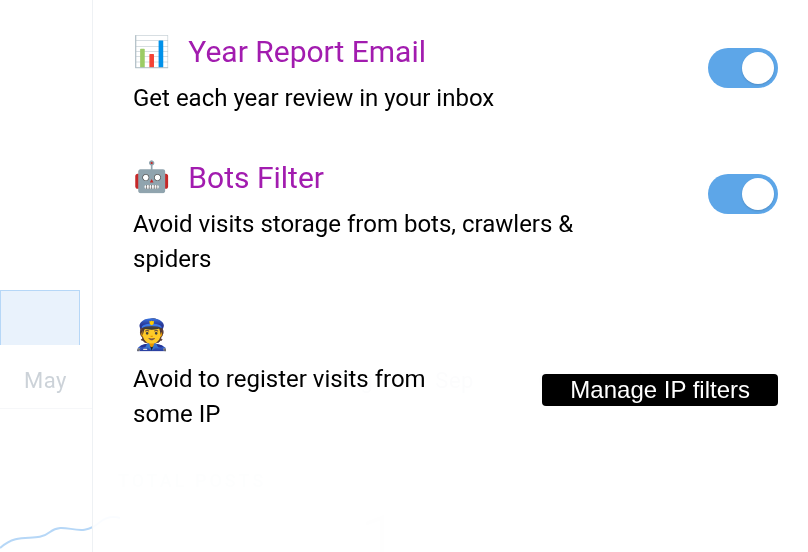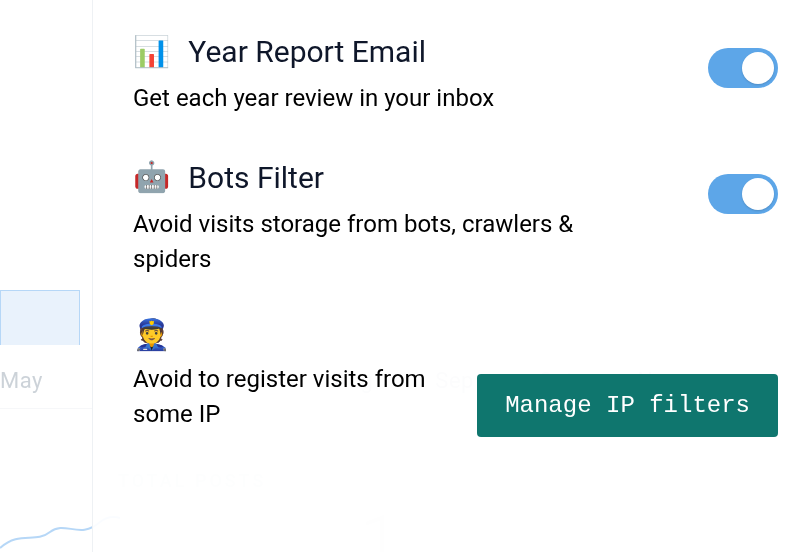--- a/index.html
+++ b/index.html
@@ -30,21 +30,21 @@
     position: absolute;
     left: 0; right: 0; top: 360px;
     display: flex;
     gap: 40px;
     padding: 8px 120px 0 0;
     color: #9aa7b3;
     font-size: 22px;
     letter-spacing: 0.5px;
   }
   .bg-months span { flex: 1; text-align: center; }
-  .bg-months span.may { flex: 0 0 auto; width: 80px; padding-left: 0; text-align: left; }
+  .bg-months span.may { flex: 0 0 auto; width: 80px; padding-left: 24px; text-align: left; }
   .bg-line-area {
     position: absolute;
     left: 0; top: 290px; width: 80px; height: 55px;
     background: #d4e7fb;
     border: 1px solid #6fb1f0;
     border-bottom: none;
   }
   .bg-card {
     position: absolute;
     left: 0; top: 408px; width: 808px; height: 144px;
@@ -90,21 +90,21 @@
     align-items: center;
     gap: 18px;
     margin-bottom: 12px;
   }
   .setting-emoji {
     font-size: 30px;
     line-height: 1;
   }
   .setting-title {
     font-size: 30px;
-    color: #0f172a;
+    color: #a21caf;
   }
   .setting-desc {
     font-size: 24px;
     color: #000000;
     line-height: 1.45;
     max-width: 470px;
   }
   .setting-desc.narrow { max-width: 320px; }
 
   .toggle {
@@ -123,28 +123,28 @@
     width: 32px; height: 32px;
     background: #fff;
     border-radius: 50%;
     box-shadow: 0 1px 2px rgba(0,0,0,0.15);
   }
 
   .manage-btn {
     position: absolute;
     right: 0;
     top: 54px;
-    background: #0f766e;
+    background: #000000;
     color: #fff;
     font-size: 24px;
-    padding: 18px 28px;
+    padding: 2px 28px;
     border-radius: 4px;
     cursor: pointer;
     border: none;
-    font-family: Liberation Mono, monospace;
+    font-family: Liberation Sans, sans-serif;
   }
 </style>
 </head>
 <body>
 
 <div class="bg-chart">
   <div class="bg-line-area"></div>
   <div class="bg-bars">
     <div class="bg-bar" style="height:240px"></div>
     <div class="bg-bar" style="height:300px"></div>

